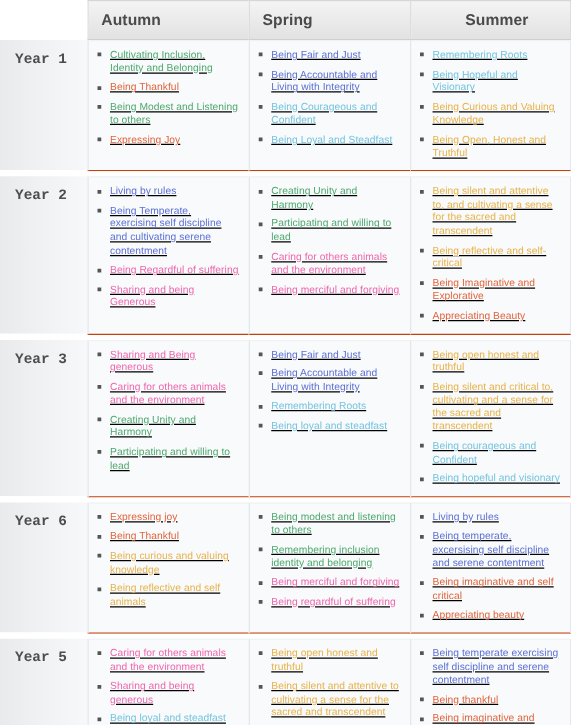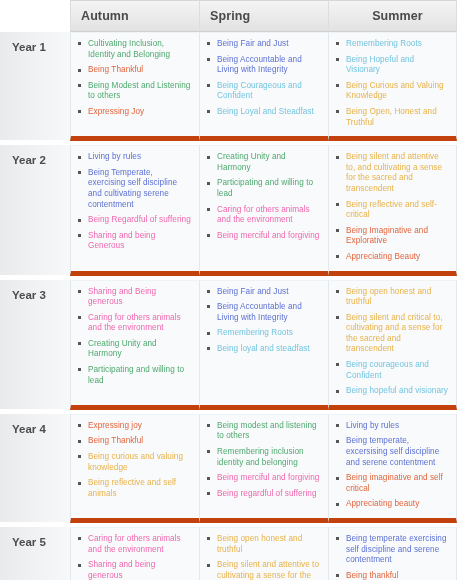--- a/index.html
+++ b/index.html
@@ -52,28 +52,30 @@
 
   
   td.year-cell {
     background: linear-gradient(to right, #e9eaec 0%, #f0f1f2 45%, #f7f8f9 100%);
     color: #4d4d4d;
     font-size: 11.5px;
     font-weight: bold;
     vertical-align: top;
     padding: 9px 0 10px 12px;
     border-bottom: 1px solid #ffffff;
+    font-family: Liberation Mono, monospace;
   }
   td.list-cell {
     background: #f8fafb;
     border-left: 1px solid #e2e8ec;
-    border-bottom: 5px solid #c2410c;
+    border-bottom: 1px solid #c2410c;
     border-top: 1px solid #eff3f5;
     vertical-align: top;
     padding: 6px 8px 8px 6px;
+    text-decoration: underline;
   }
   td.list-cell:last-child {
     border-right: 1px solid #e2e8ec;
   }
   ul.items {
     list-style: none;
     margin: 0;
     padding: 0;
   }
   ul.items li {
@@ -204,21 +206,21 @@
             <li style="color: rgb(233, 178, 74);">Being silent and critical to, cultivating and a sense for the sacred and transcendent</li>
             <li style="color: rgb(115, 196, 224);">Being courageous and Confident</li>
             <li style="color: rgb(115, 196, 224);">Being hopeful and visionary</li>
           </ul>
         </td>
       </tr>
       <tr class="spacer">
         <td colspan="4"></td>
       </tr>
       <tr>
-        <td class="year-cell">Year 4</td>
+        <td class="year-cell">Year 6</td>
         <td class="list-cell">
           <ul class="items">
             <li style="color: rgb(226, 100, 60);">Expressing joy</li>
             <li style="color: rgb(226, 100, 60);">Being Thankful</li>
             <li style="color: rgb(233, 178, 74);">Being curious and valuing knowledge</li>
             <li style="color: rgb(233, 178, 74);">Being reflective and self animals</li>
           </ul>
         </td>
         <td class="list-cell">
           <ul class="items">

